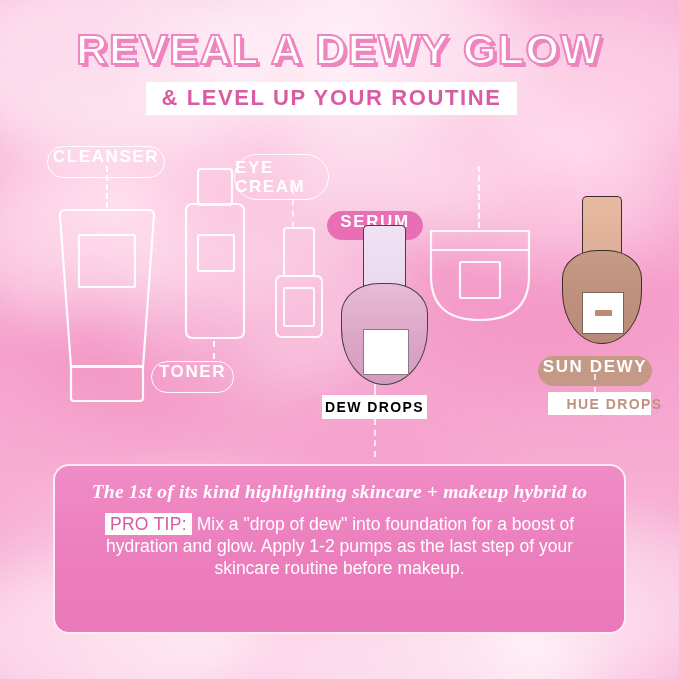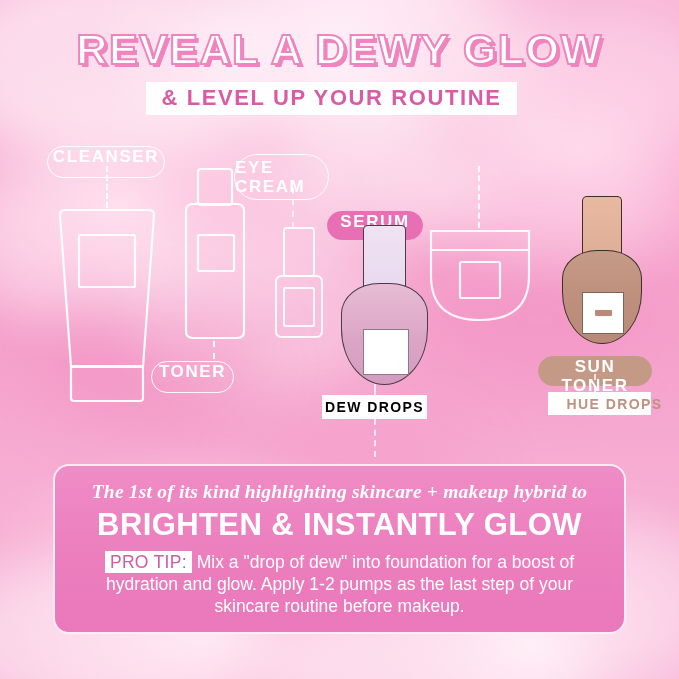--- a/index.html
+++ b/index.html
@@ -271,26 +271,25 @@
   <div class="dash pinkish" style="left:374px;top:419px;height:38px;"></div>
 
   <div class="art" id="sun-art">
     <div class="sun-cap"></div>
     <div class="sun-bulb"></div>
     <div class="sun-label">
       <div class="sun-dash"></div>
     </div>
   </div>
   <div class="pill filled-tan" style="left:538px;top:344px;width:114px;height:30px;">
-    <span>SUN TONER</span>
+    <span>SUN DEWY</span>
   </div>
   <div class="dash pinkish" style="left:594px;top:374px;height:19px;"></div>
   <div class="tag tantext" style="left:548px;top:392px;width:103px;height:23px;padding-left:30px;">
     <span>HUE DROPS</span>
   </div>
 
   <div id="promo-card">
     <div class="promo-script">The 1st of its kind highlighting skincare + makeup hybrid to</div>
-    <div class="promo-big">BRIGHTEN &amp; INSTANTLY GLOW</div>
     <div class="promo-body"><span class="protip">PRO TIP:</span><span> Mix a "drop of dew" into foundation for a boost of hydration and glow. Apply 1-2 pumps as the last step of your skincare routine before makeup.</span></div>
   </div>
 
 </div>
 
 </body></html>

